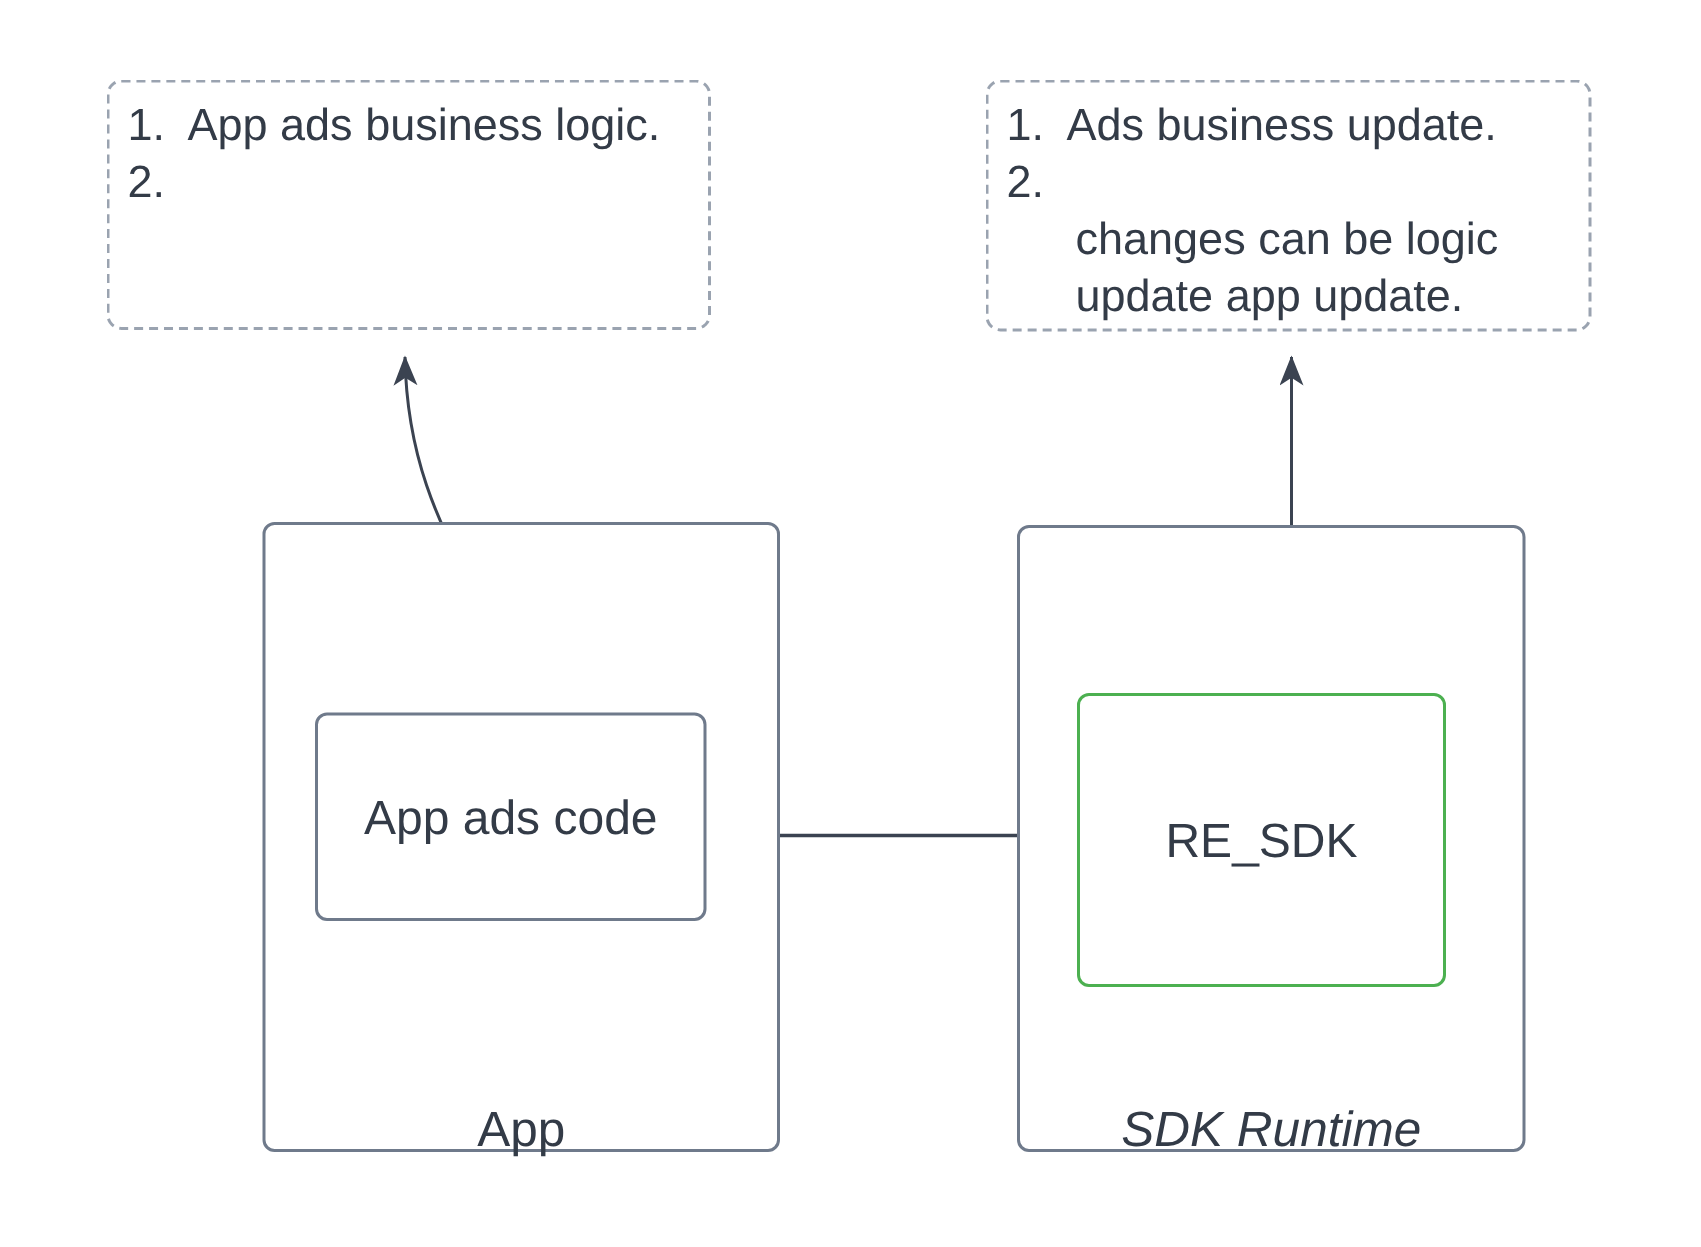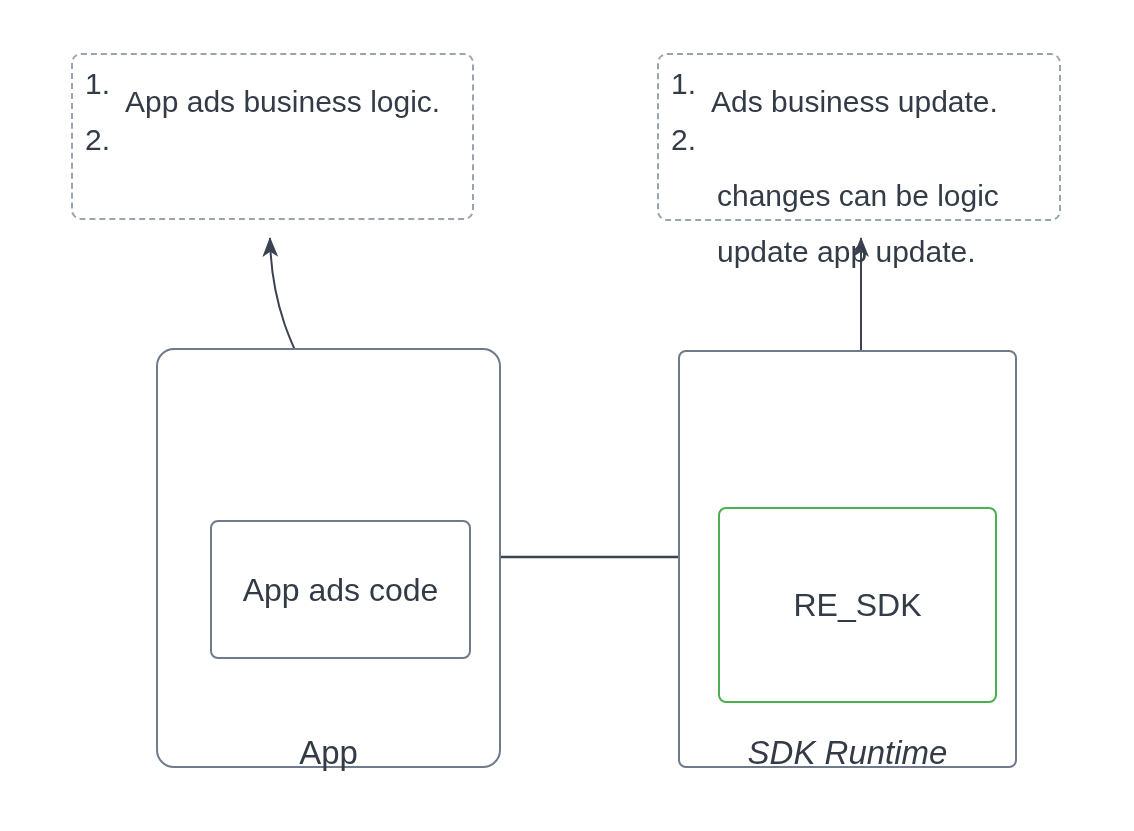--- a/index.html
+++ b/index.html
@@ -37,40 +37,39 @@
     white-space: nowrap;
   }
   .callout-num {
     flex: 0 0 auto;
     width: 40px;
     color: #333b47;
   }
   .callout-text {
     flex: 1 1 auto;
     color: #333b47;
-    margin-top: 18px;
   }
   .callout-line.cont .callout-num {
     visibility: hidden;
   }
   .callout-line.cont .callout-text {
     padding-left: 6px;
   }
   #note-left  { left: 71px;  top: 53px;  width: 403px; height: 167px; }
   #note-right { left: 657px; top: 53px;  width: 404px; height: 168px; }
 
   
   .container-box {
     position: absolute;
     box-sizing: border-box;
     border: 2px solid #6f7a8b;
     border-radius: 8px;
     background: #ffffff;
   }
-  #app-container     { left: 156px; top: 348px; width: 345px; height: 420px; border-radius: 18px; }
+  #app-container     { left: 175px; top: 348px; width: 345px; height: 420px; }
   #runtime-container { left: 678px; top: 350px; width: 339px; height: 418px; }
 
   .container-label {
     position: absolute;
     left: 0;
     right: 0;
     text-align: center;
     color: #333b47;
     font-size: 33px;
     line-height: 38px;
@@ -83,28 +82,27 @@
     position: absolute;
     box-sizing: border-box;
     border-radius: 8px;
     background: #ffffff;
     display: flex;
     align-items: center;
     justify-content: center;
     color: #333b47;
     font-size: 32px;
     line-height: 38px;
-    margin-top: 45px;
   }
   #app-ads-code {
     left: 210px; top: 475px; width: 261px; height: 139px;
     border: 2px solid #6f7a8b;
   }
   #re-sdk {
-    left: 718px; top: 462px; width: 279px; height: 196px;
+    left: 718px; top: 462px; width: 246px; height: 196px;
     border: 2px solid #4cb050;
   }
 
   
   #connectors {
     position: absolute;
     left: 0; top: 0;
     width: 1134px;
     height: 831px;
     pointer-events: none;

